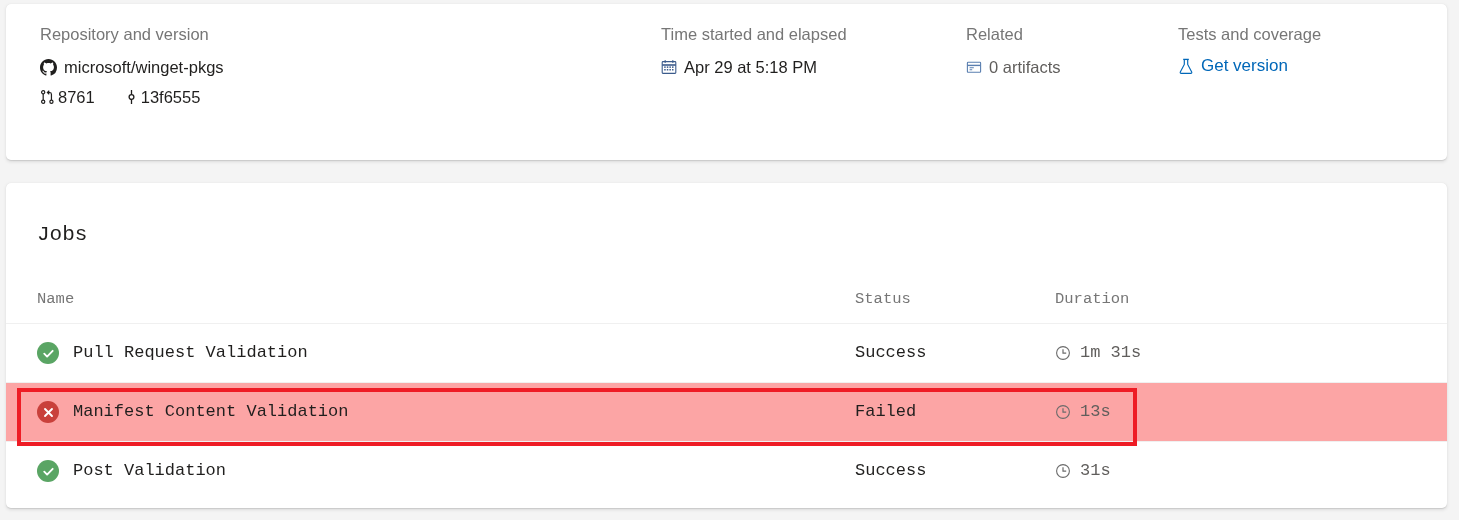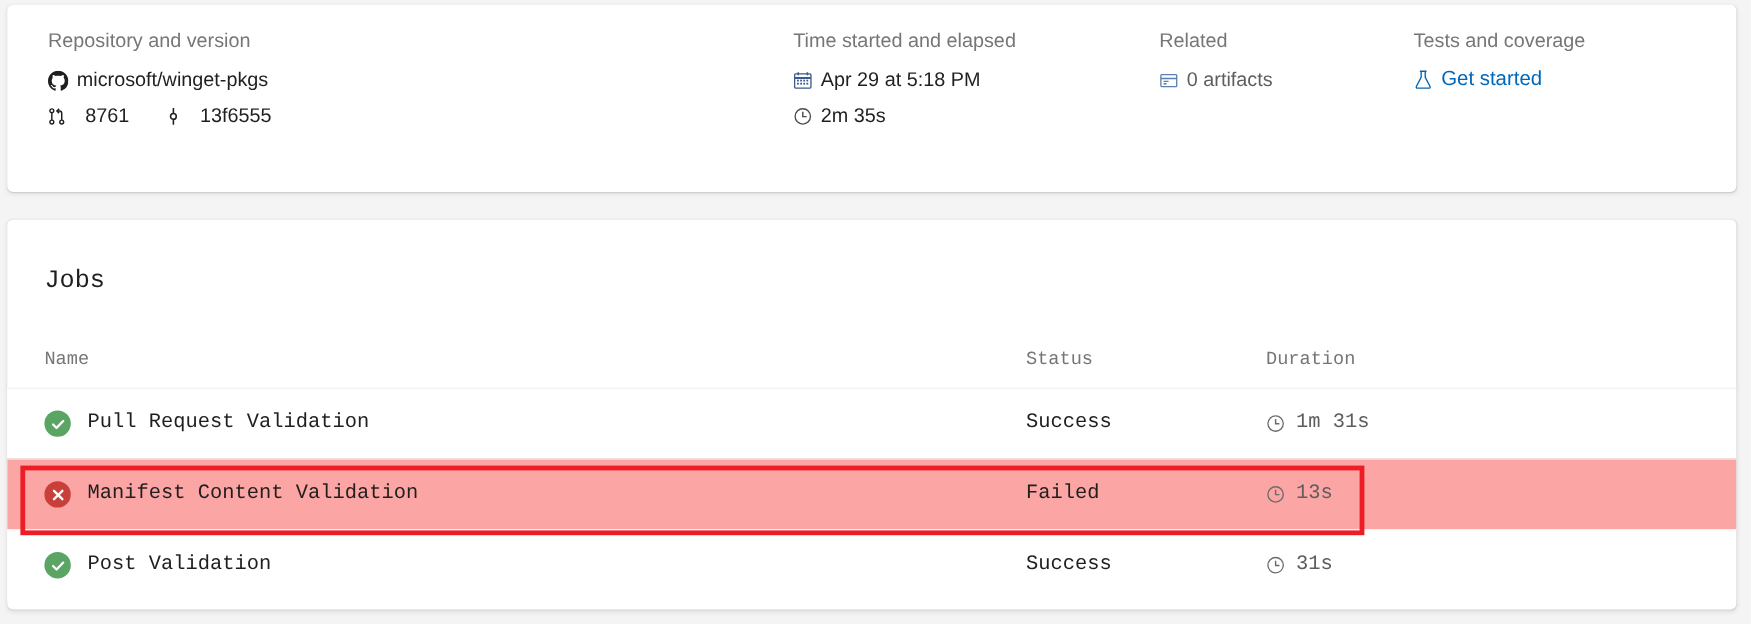--- a/index.html
+++ b/index.html
@@ -82,21 +82,21 @@
   .meta-row .txt {
     font-size: 16.5px;
     line-height: 22px;
     color: #201f1e;
   }
   .meta-row .txt.muted { color: #605e5c; }
 
   .inline-group {
     display: flex;
     align-items: center;
-    gap: 16px;
+    gap: 3px;
   }
   .inline-pair {
     display: flex;
     align-items: center;
     gap: 30px;
   }
 
   .icon {
     display: inline-flex;
     align-items: center;
@@ -283,29 +283,20 @@
                 <rect x="3.2" y="10" width="1.5" height="1.5"></rect>
                 <rect x="5.8" y="10" width="1.5" height="1.5"></rect>
                 <rect x="8.4" y="10" width="1.5" height="1.5"></rect>
                 <rect x="11" y="10" width="1.5" height="1.5"></rect>
               </g>
             </svg>
           </span>
           <span class="txt">Apr 29 at 5:18 PM</span>
         </div>
 
-        <div class="meta-row">
-          <span class="icon">
-            <svg width="16" height="16" viewBox="0 0 16 16" fill="none" stroke="#4a4a4a" stroke-width="1.1" aria-hidden="true">
-              <circle cx="8" cy="8" r="6.4"></circle>
-              <path d="M8 4.2V8.2h3.2" stroke-width="1.2"></path>
-            </svg>
-          </span>
-          <span class="txt">2m 35s</span>
-        </div>
       </div>
 
       <div class="sum-col col-rel">
         <div class="col-head">Related</div>
 
 
         <div class="meta-row">
           <span class="icon">
             <svg width="16" height="16" viewBox="0 0 16 16" fill="none" stroke="#5a7fb0" stroke-width="1.1" aria-hidden="true">
               <rect x="1.4" y="3.2" width="13.2" height="10" rx="0.7"></rect>
@@ -320,21 +311,21 @@
       <div class="sum-col col-tests">
         <div class="col-head tight">Tests and coverage</div>
 
         <div class="meta-row">
           <span class="icon">
             <svg width="16" height="17" viewBox="0 0 16 17" fill="none" stroke="#0067b8" stroke-width="1.15" aria-hidden="true">
               <path d="M6.3 1.4v5L2.3 14.1c-.3.6.1 1.3.8 1.3h9.8c.7 0 1.1-.7.8-1.3L9.7 6.4v-5"></path>
               <path d="M5.2 1.4h5.6" stroke-width="1.3"></path>
             </svg>
           </span>
-          <span class="link">Get started</span>
+          <span class="link">Get version</span>
         </div>
       </div>
 
     </div>
   </div>
 
   <div class="card jobs-card">
 
     <div class="jobs-title">Jobs</div>
 

